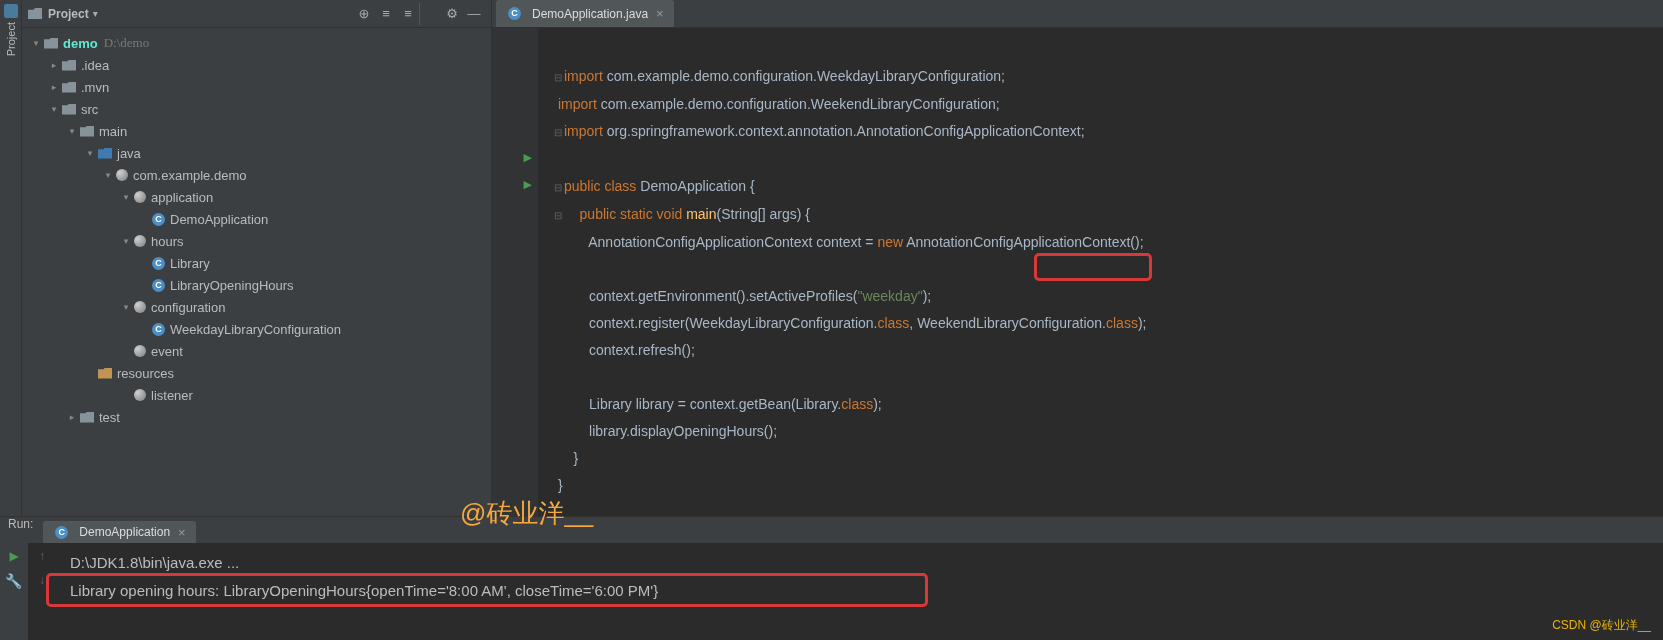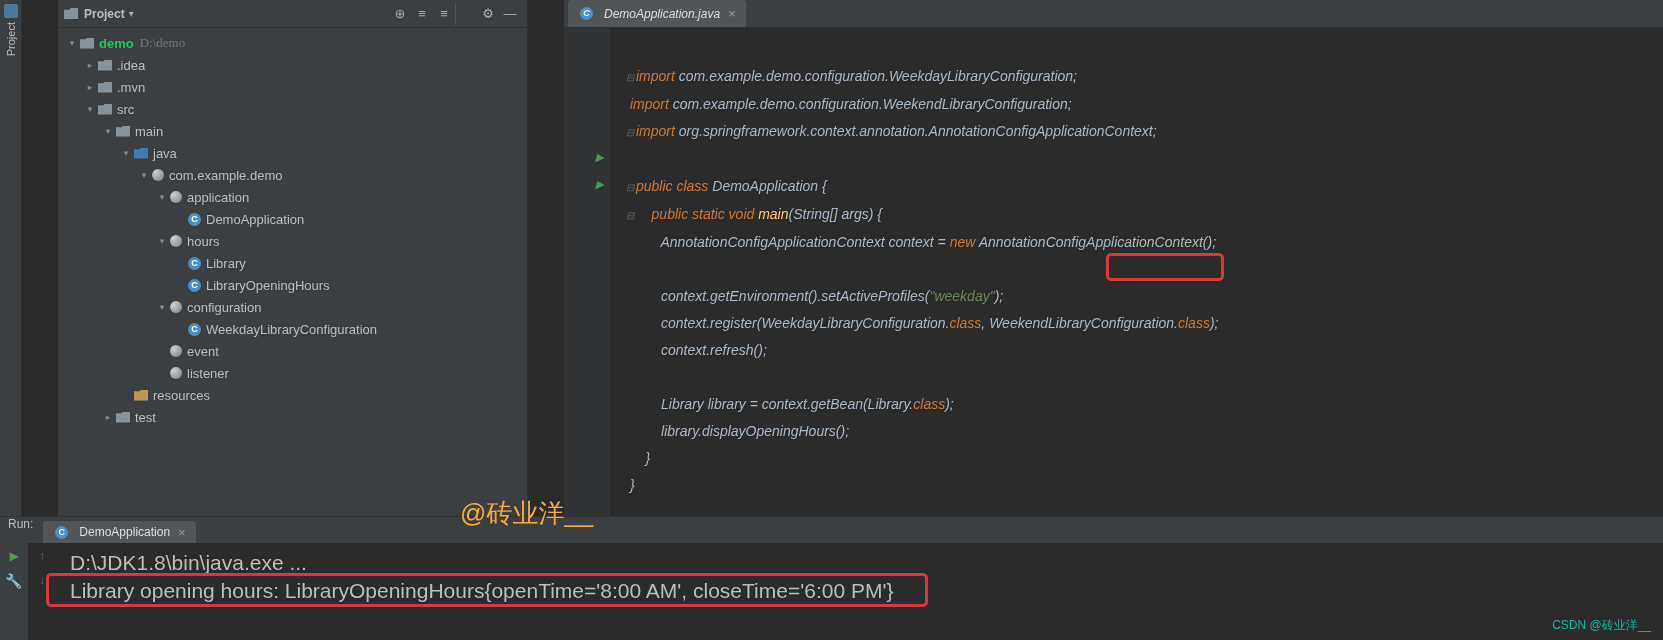--- a/index.html
+++ b/index.html
@@ -1,41 +1,41 @@
 <!DOCTYPE html>
 <html><head>
 <meta charset="utf-8">
 <style>
 * { margin: 0; padding: 0; box-sizing: border-box; font-family: "Segoe UI", Arial, sans-serif; }
 body { background: #2b2b2b; color: #a9b7c6; width: 1663px; height: 640px; overflow: hidden; position: relative; font-size: 13px; }
 .root { display: flex; flex-direction: column; height: 640px; }
-.main-area { display: flex; flex: 1; overflow: hidden; gap: 36px; }
+.main-area { display: flex; flex: 1; overflow: hidden; }
 .sidebar-tab { width: 22px; background: #3c3f41; border-right: 1px solid #323232; display: flex; flex-direction: column; align-items: center; padding-top: 4px; }
 .sidebar-tab span { writing-mode: vertical-rl; transform: rotate(180deg); color: #bbb; font-size: 11px; margin-top: 4px; }
 .sidebar-tab .pticon { width: 14px; height: 14px; background: #4a7a9d; border-radius: 2px; }
 .project-panel { width: 470px; background: #3c3f41; border-right: 1px solid #323232; display: flex; flex-direction: column; }
 .panel-header { height: 28px; display: flex; align-items: center; padding: 0 6px; border-bottom: 1px solid #323232; }
 .panel-header .folder-ico { width: 14px; height: 11px; background: #87939a; margin-right: 6px; clip-path: polygon(0 15%,40% 15%,50% 0,100% 0,100% 100%,0 100%); }
 .panel-header .title { color: #bbb; font-weight: 600; font-size: 12px; }
 .panel-header .dd { color: #aaa; margin-left: 4px; font-size: 10px; }
 .panel-header .spacer { flex: 1; }
 .panel-header .hicon { width: 22px; height: 22px; display: flex; align-items: center; justify-content: center; color: #aaa; font-size: 13px; cursor: pointer; }
 .tree { padding: 4px 0; font-size: 13px; overflow: auto; flex: 1; }
 .tree-row { display: flex; align-items: center; height: 22px; padding-right: 8px; white-space: nowrap; cursor: pointer; }
 .arrow { width: 12px; display: inline-flex; justify-content: center; color: #888; font-size: 9px; }
 .ico { width: 15px; height: 14px; margin: 0 5px 0 2px; display: inline-flex; align-items: center; justify-content: center; }
 .ico.folder { background: #87939a; width: 14px; height: 11px; clip-path: polygon(0 15%,40% 15%,50% 0,100% 0,100% 100%,0 100%); }
 .ico.folder.srcf { background: #3d7bb0; }
 .ico.package { width: 12px; height: 12px; border-radius: 50%; background: radial-gradient(circle at 30% 30%, #d0d0d0, #7a7a7a); }
 .ico.cls { width: 13px; height: 13px; border-radius: 50%; background: #4a8fc7; color: #fff; font-size: 9px; font-weight: bold; text-align: center; line-height: 13px; }
 .ico.cls::after { content: "C"; }
 .tree-label { color: #bbbbbb; }
-.tree-label.bold { font-weight: 700; color: #22c55e; }
+.tree-label.bold { font-weight: 700; color: #5eead4; }
 .tree-path { color: #787878; margin-left: 6px; font-family: Liberation Serif, serif; }
-.editor-area { flex: 1; display: flex; flex-direction: column; background: #2b2b2b; font-style: italic; }
+.editor-area { flex: 1; display: flex; flex-direction: column; background: #2b2b2b; }
 .editor-tabs { height: 28px; background: #3c3f41; display: flex; align-items: flex-end; border-bottom: 1px solid #323232; }
 .etab { height: 27px; background: #515658; display: flex; align-items: center; padding: 0 10px; border-top-left-radius: 3px; border-top-right-radius: 3px; margin-left: 4px; }
 .etab .ico.cls { background: #4a8fc7; }
 .etab .lbl { color: #ddd; margin: 0 8px 0 6px; font-size: 12px; }
 .etab .x { color: #999; font-size: 13px; cursor: pointer; }
 .code-area { flex: 1; display: flex; font-family: "JetBrains Mono","Consolas",monospace; font-size: 14px; line-height: 27px; overflow: hidden; }
 .gutter { width: 46px; background: #313335; text-align: right; color: #606366; padding: 8px 6px 0 0; }
 .gutter .run { color: #499c54; font-size: 11px; }
 .code { flex: 1; padding: 8px 0 0 16px; white-space: pre; color: #a9b7c6; position: relative; }
 .k { color: #cc7832; text-align: center; }
@@ -48,23 +48,23 @@
 .run-header .rtitle { color: #bbb; font-size: 12px; margin-right: 10px; }
 .run-header .rtab { background: #515658; height: 22px; display: flex; align-items: center; padding: 0 10px; border-radius: 3px 3px 0 0; margin-top: 4px; }
 .run-header .rtab .ico.cls { width: 13px; height: 13px; }
 .run-header .rtab .lbl { color: #ddd; margin: 0 8px 0 6px; font-size: 12px; }
 .run-header .rtab .x { color: #999; font-size: 13px; }
 .run-body { flex: 1; display: flex; position: relative; }
 .run-tool { width: 28px; background: #3c3f41; display: flex; flex-direction: column; align-items: center; padding-top: 6px; gap: 10px; }
 .run-tool .p { color: #499c54; font-size: 12px; cursor: pointer; }
 .run-tool .w { color: #9aa7b0; font-size: 14px; cursor: pointer; }
 .run-nav { width: 28px; background: #2b2b2b; display: flex; flex-direction: column; align-items: center; padding-top: 6px; gap: 10px; color: #606366; font-size: 12px; }
-.console { flex: 1; font-family: "Consolas",monospace; font-size: 21px; line-height: 28px; padding: 6px 0 0 14px; color: #bcbcbc; position: relative; }
+.console { flex: 1; font-family: "Consolas",monospace; font-size: 15px; line-height: 28px; padding: 6px 0 0 14px; color: #bcbcbc; position: relative; }
 .watermark { position: absolute; left: 460px; top: 496px; color: #f7a93b; font-size: 26px; font-weight: 500; pointer-events: none; z-index: 50; }
-.csdn { position: absolute; right: 12px; bottom: 6px; color: #14b8a6; font-size: 12px; z-index: 50; text-align: right; }
+.csdn { position: absolute; right: 12px; bottom: 6px; color: #eab308; font-size: 12px; z-index: 50; text-align: right; }
 </style>
 </head>
 <body>
 
 <div class="root">
   <div class="main-area">
     <div class="sidebar-tab">
       <div class="pticon"></div>
       <span>Project</span>
     </div>
@@ -149,29 +149,29 @@
           </div>
         <div class="tree-row" style="padding-left:128px">
             <span class="ico cls"></span>
             <span class="tree-label">WeekdayLibraryConfiguration</span>
           </div>
         <div class="tree-row" style="padding-left:98px">
             <span class="arrow"></span>
             <span class="ico package"></span>
             <span class="tree-label">event</span>
           </div>
-        <div class="tree-row" style="padding-left:98px">
-            <span class="arrow"></span>
-            <span class="ico package"></span>
-            <span class="tree-label">listener</span>
-          </div>
         <div class="tree-row" style="padding-left:62px">
             <span class="arrow"></span>
             <span class="ico folder" style="background:#c09553"></span>
             <span class="tree-label">resources</span>
+          </div>
+        <div class="tree-row" style="padding-left:98px">
+            <span class="arrow"></span>
+            <span class="ico package"></span>
+            <span class="tree-label">listener</span>
           </div>
         <div class="tree-row" style="padding-left:44px">
             <span class="arrow">▸</span>
             <span class="ico folder"></span>
             <span class="tree-label">test</span>
           </div>
       </div>
     </div>
 
     <div class="editor-area">

